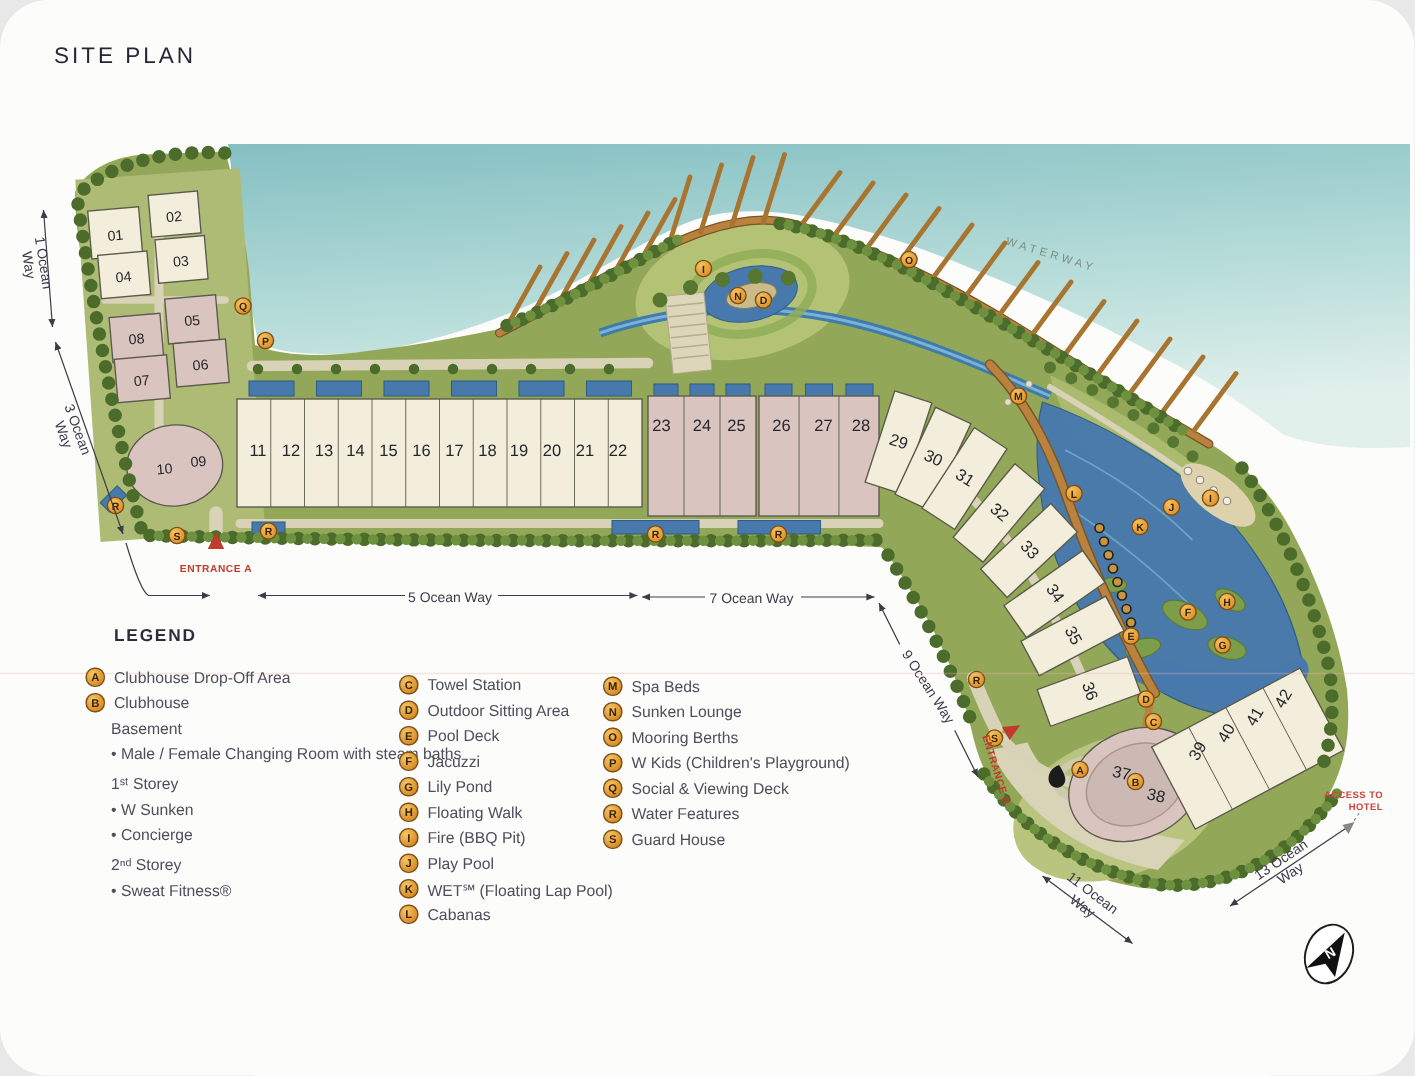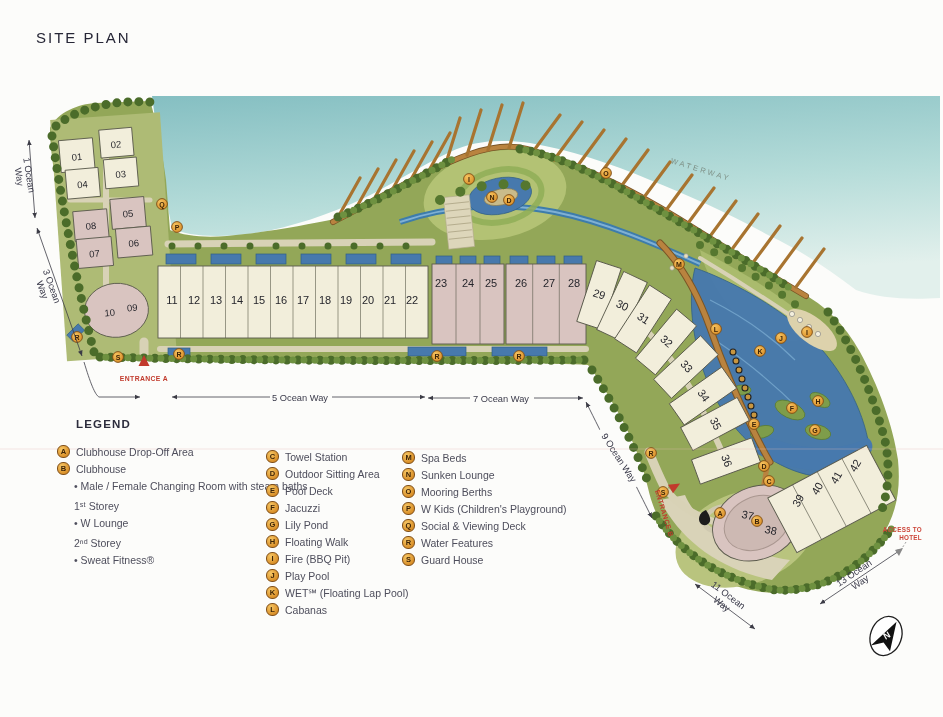--- a/index.html
+++ b/index.html
@@ -1,17 +1,17 @@
 <!DOCTYPE html>
 <html><head>
 <meta charset="utf-8">
 <style>
   html,body{margin:0;padding:0;background:#e8e8e8;}
   .page{position:relative;width:943px;height:717px;background:#fcfcfa;overflow:hidden;
-        font-family:"Liberation Sans",sans-serif;}
+        font-family:"Liberation Sans",sans-serif;border-radius:32px;}
   .page-title{position:absolute;left:36px;top:29px;font-size:15px;letter-spacing:2px;
         color:#262636;font-weight:500;}
   svg text{font-family:"Liberation Sans",sans-serif;}
   .bn{font-size:11px;fill:#26262c;text-anchor:middle;}
   .bns{font-size:9.5px;fill:#26262c;text-anchor:middle;}
   .street{font-size:9.3px;fill:#3a3a4a;text-anchor:middle;}
   .redlbl{font-size:6.8px;font-weight:bold;fill:#c13a2c;text-anchor:middle;letter-spacing:.4px;}
   .accesslbl{font-size:6.3px;font-weight:bold;fill:#cc4438;text-anchor:end;letter-spacing:.3px;}
   .wway{font-size:7.5px;fill:#7d8f85;letter-spacing:2.5px;text-anchor:middle;}
   .mkt{font-size:7px;font-weight:bold;fill:#3d2306;text-anchor:middle;}
@@ -469,28 +469,34 @@
 
   <div class="lcol lcol1">
     <div class="lrow">
       <span class="chip">A</span>
       <span>Clubhouse Drop-Off Area</span>
     </div>
     <div class="lrow">
       <span class="chip">B</span>
       <span>Clubhouse</span>
     </div>
+    <div class="lrow sec">
+      <span>Basement</span>
+      </div>
     <div class="lrow bullet">
       <span>Male / Female Changing Room with steam baths</span>
       </div>
     <div class="lrow sec gap">
       <span>1ˢᵗ Storey</span>
       </div>
     <div class="lrow bullet">
-      <span>W Lounge</span>
+      <span>W Sunken</span>
+      </div>
+    <div class="lrow bullet">
+      <span>Concierge</span>
       </div>
     <div class="lrow sec gap">
       <span>2ⁿᵈ Storey</span>
       </div>
     <div class="lrow bullet">
       <span>Sweat Fitness®</span>
       </div>
   </div>
 
   <div class="lcol lcol2">

